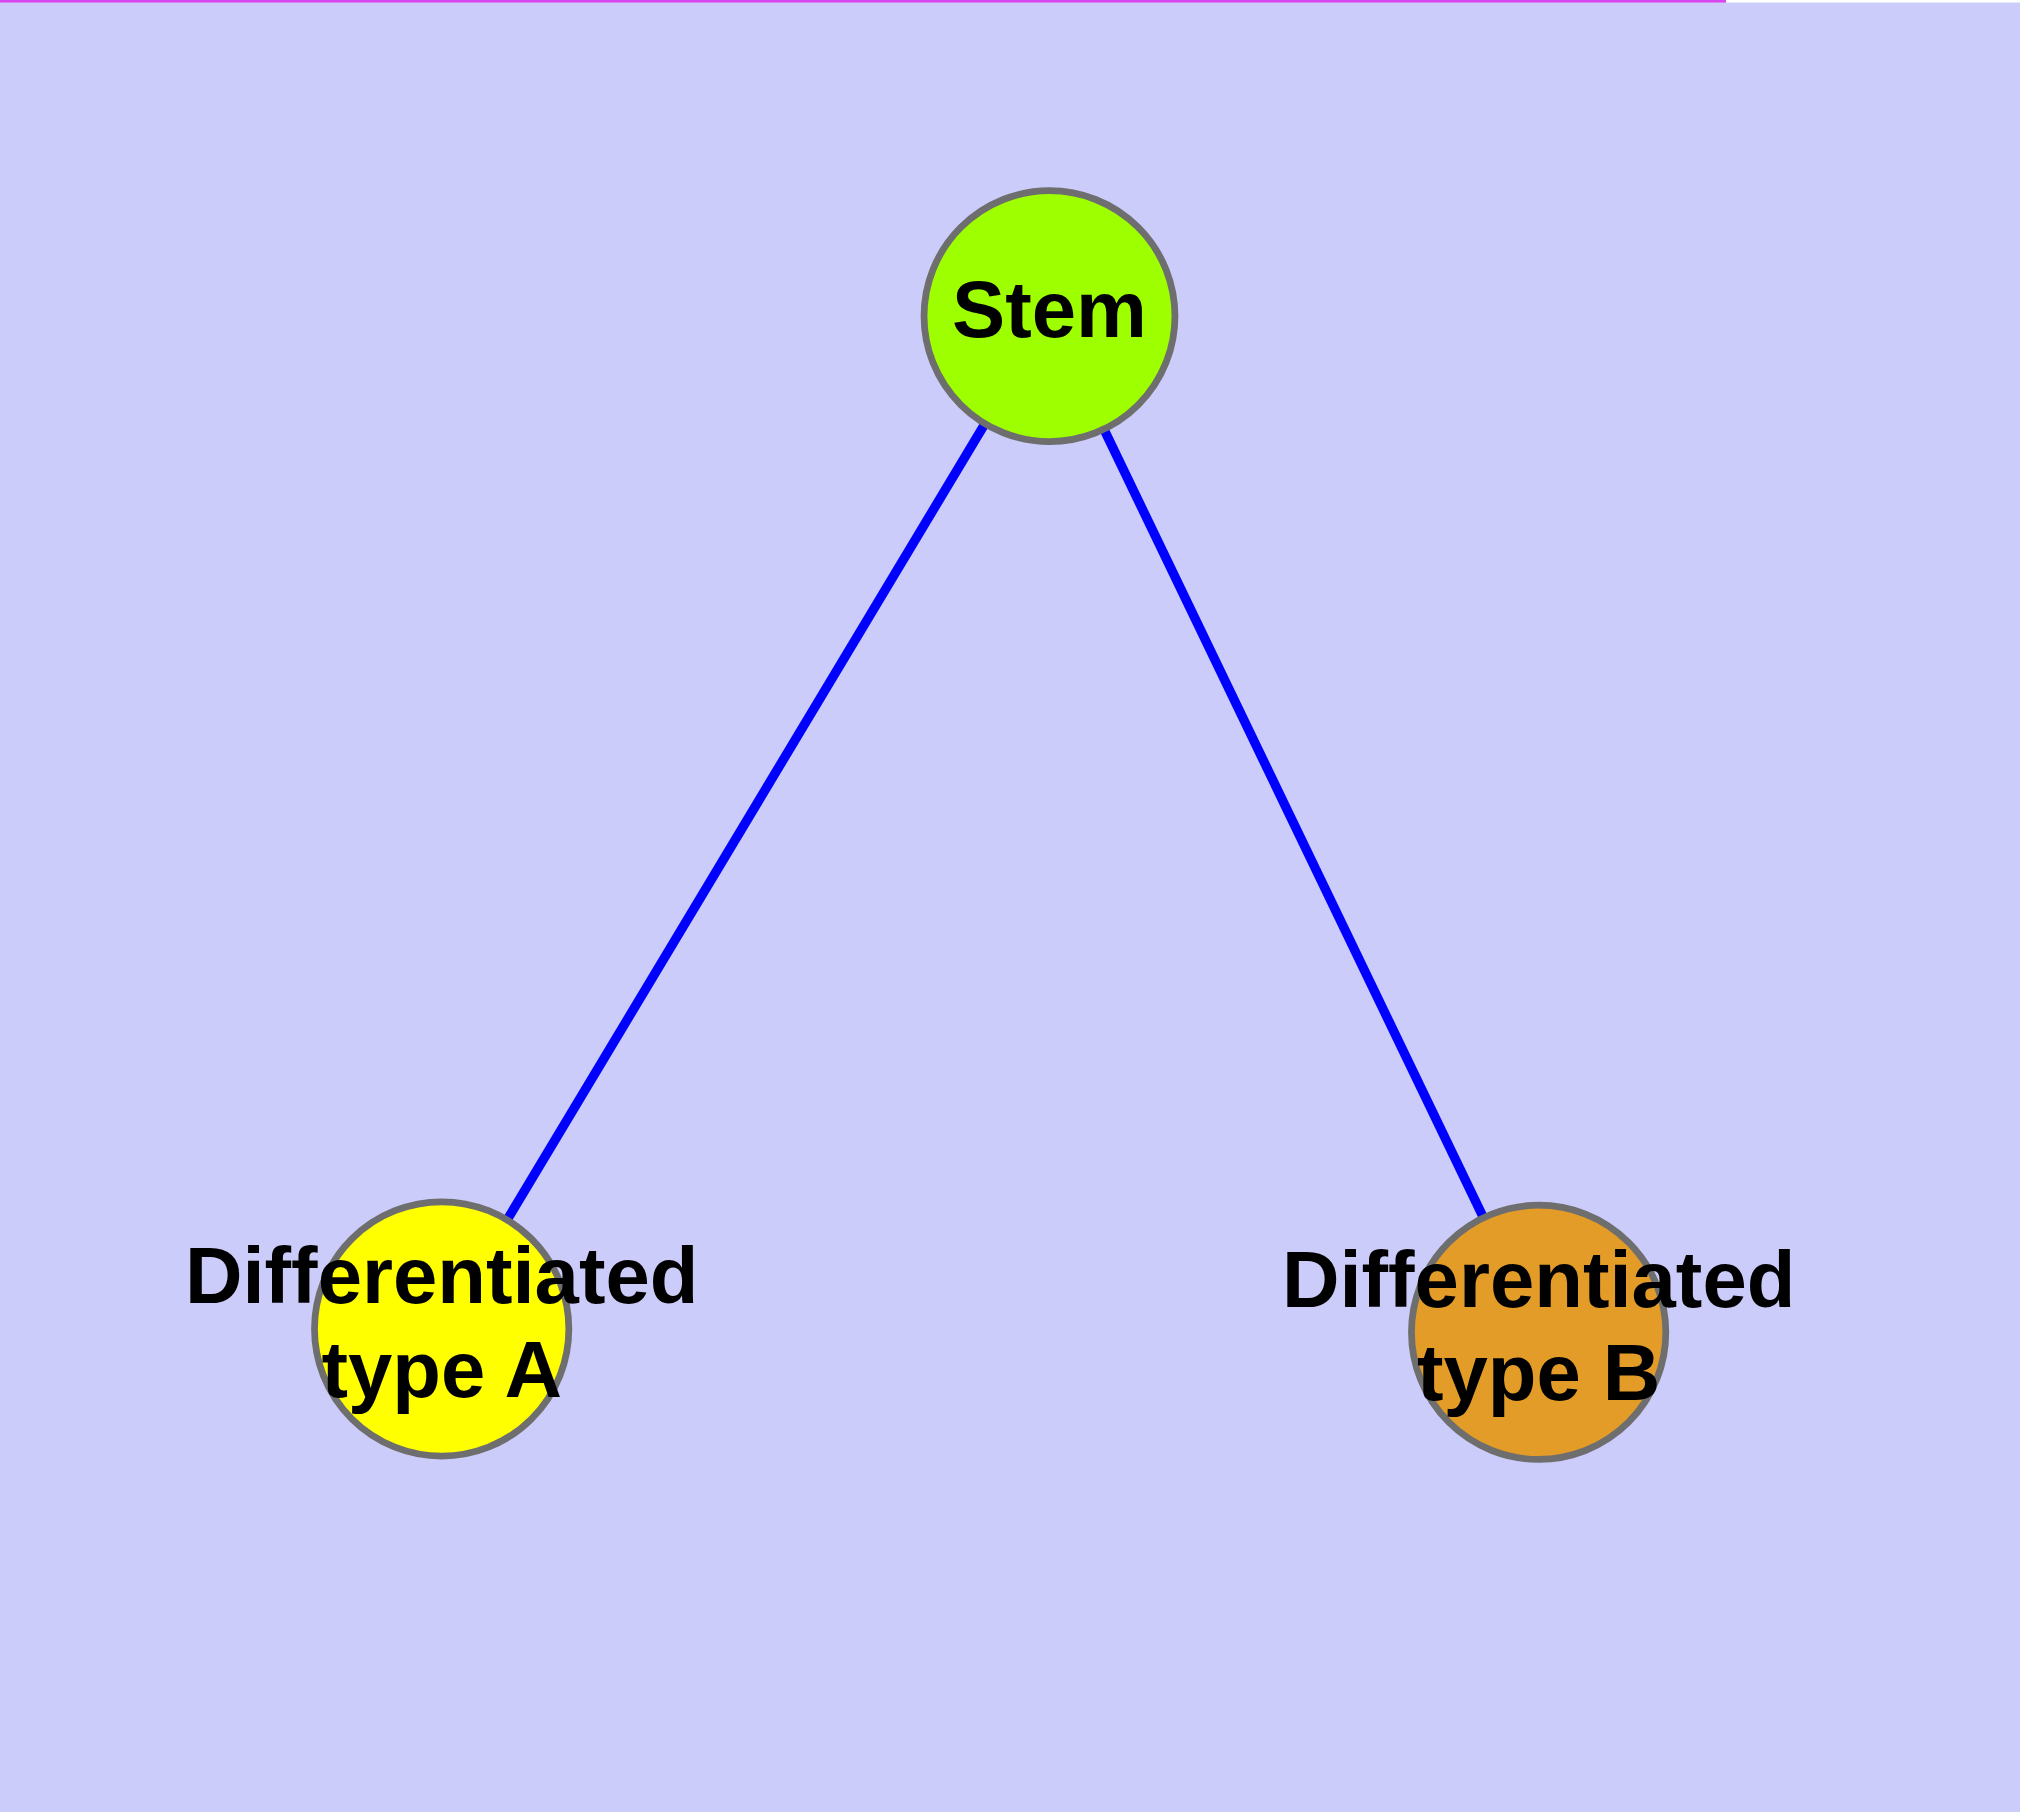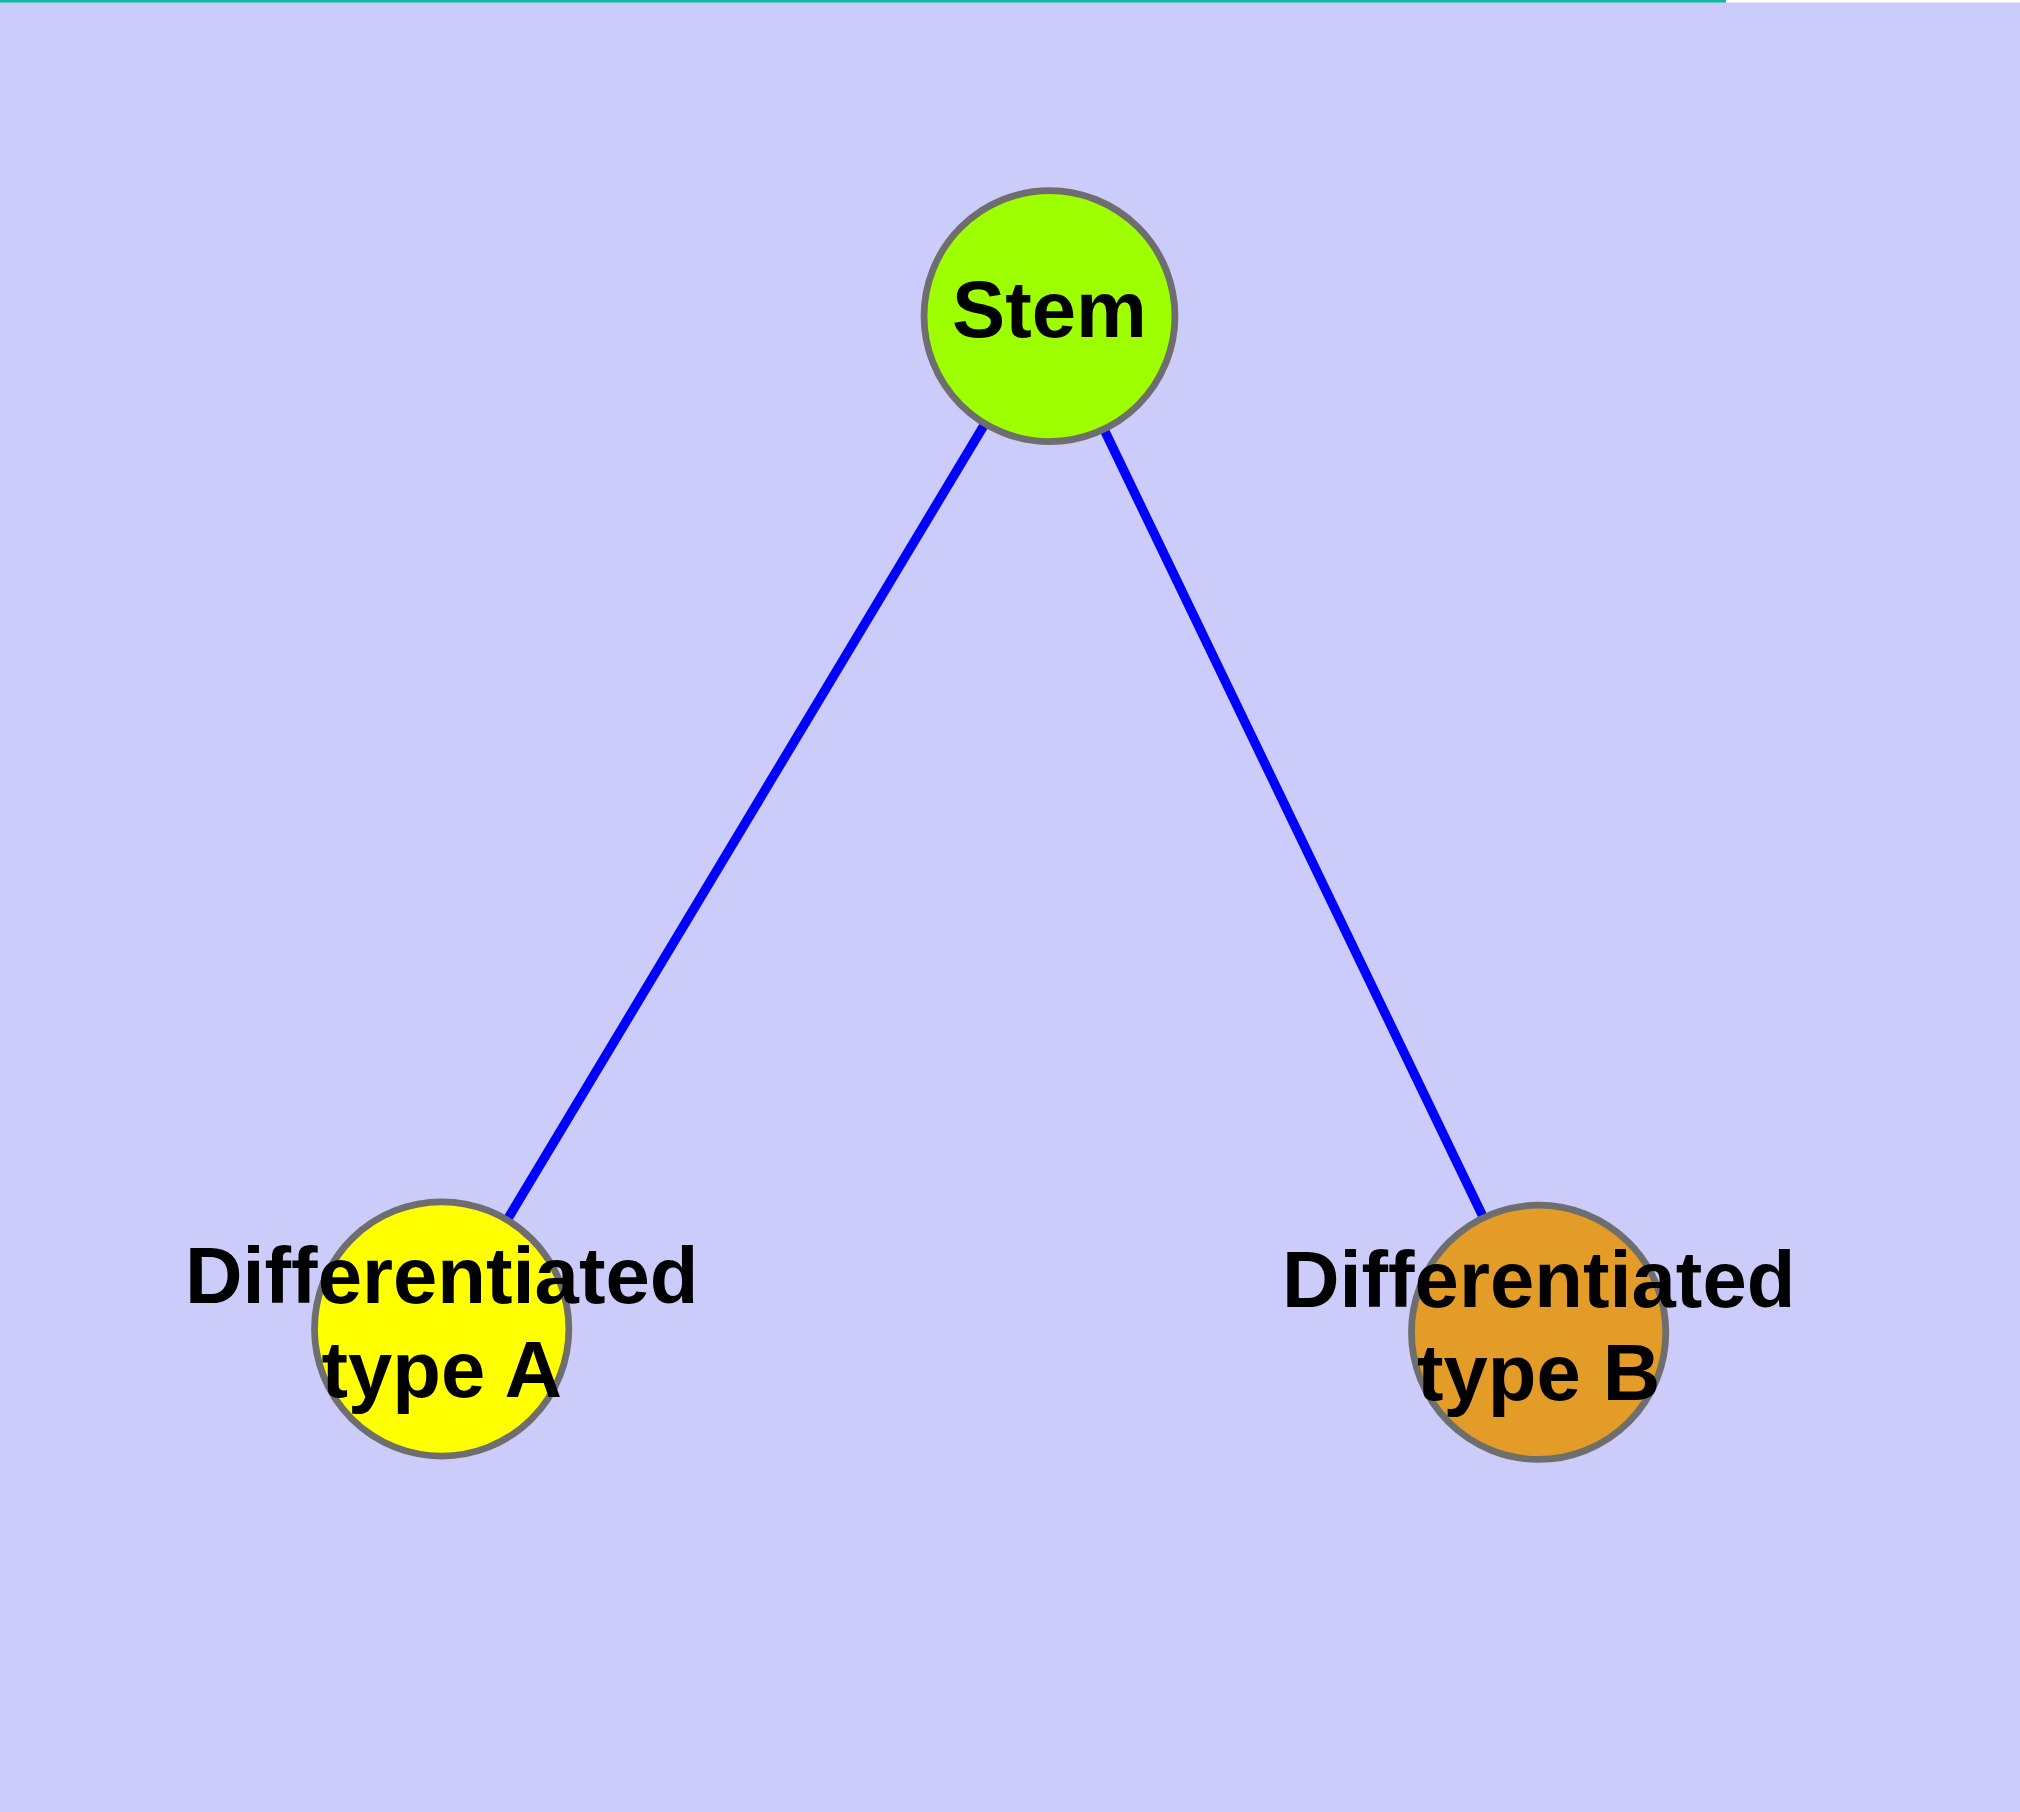--- a/index.html
+++ b/index.html
@@ -10,21 +10,21 @@
   body {
     width: 2021px;
     height: 1812px;
     overflow: hidden;
     font-family: "Liberation Sans", sans-serif;
   }
   #diagram-canvas {
     position: relative;
     width: 1726px;
     height: 1812px;
-    background: #14b8a6;
+    background: #d946ef;
   }
   #graph-svg {
     position: absolute;
     top: 0;
     left: 0;
     width: 2021px;
     height: 1812px;
     display: block;
   }
   .node-label {

